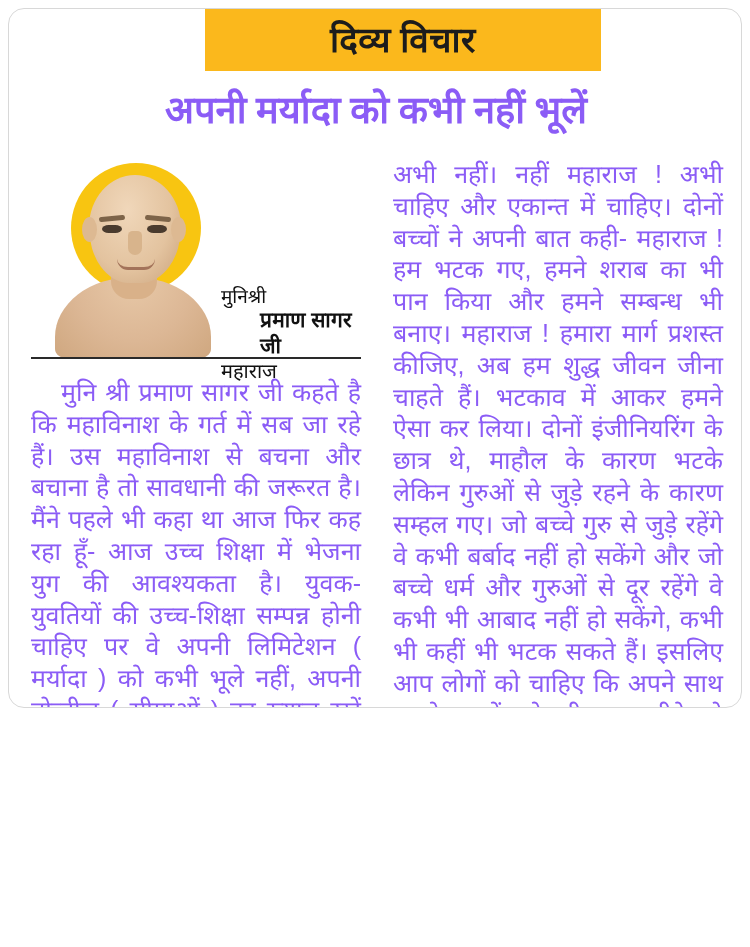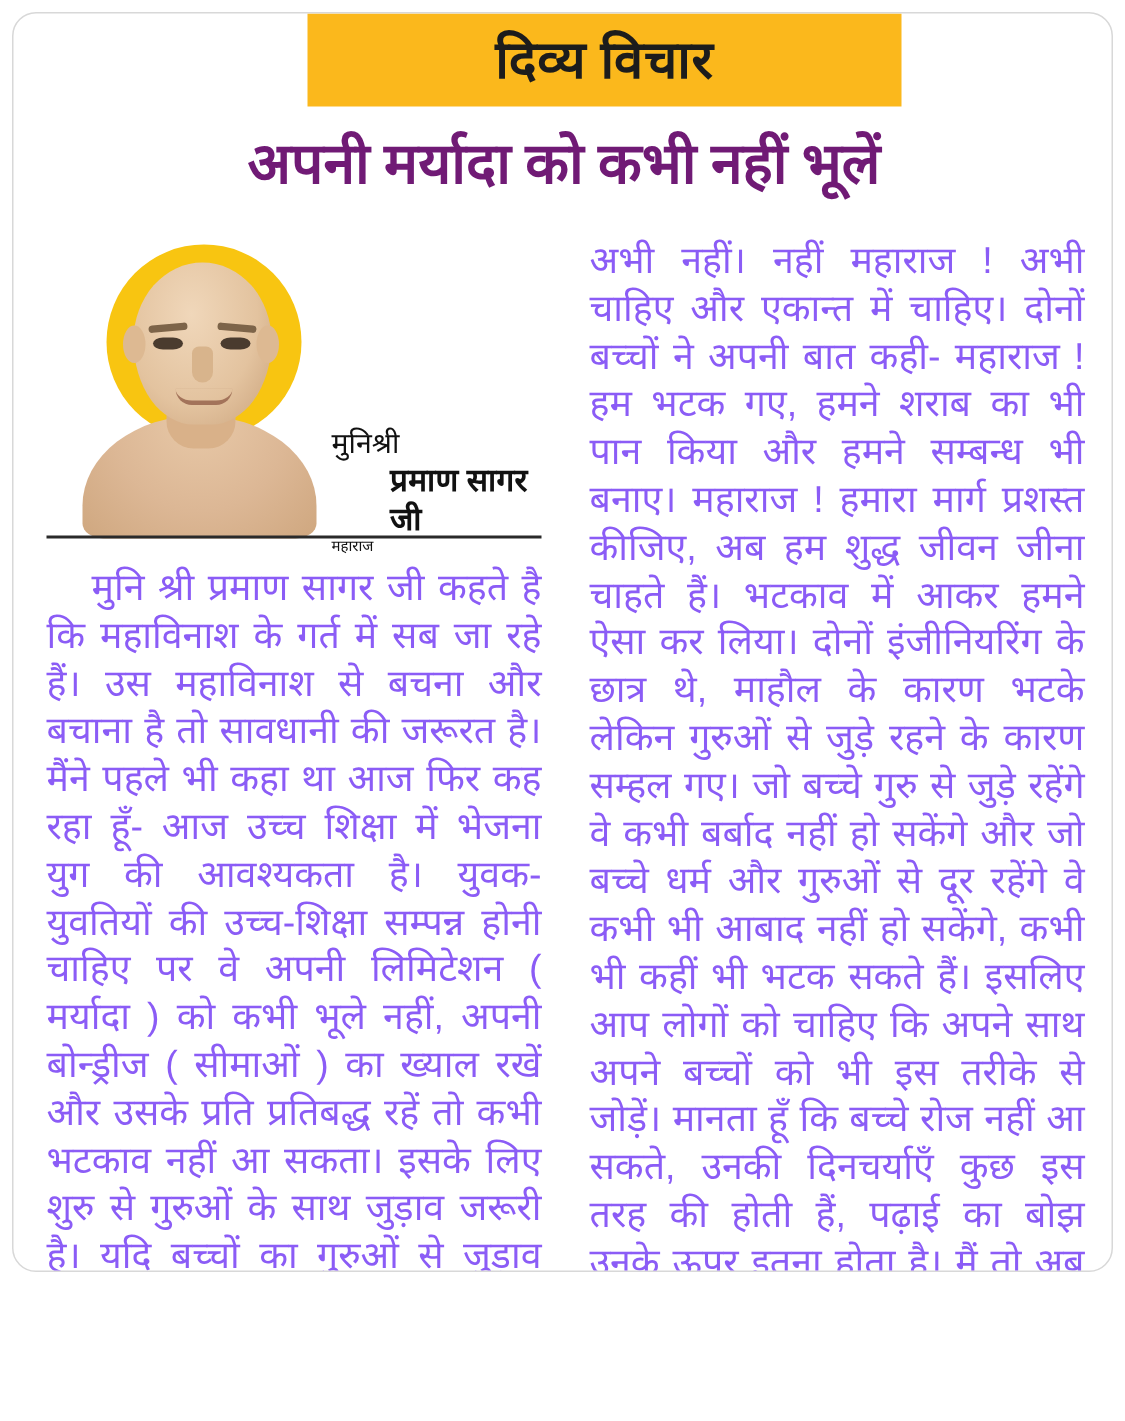--- a/index.html
+++ b/index.html
@@ -13,21 +13,21 @@
     height: 947px;
     font-family: "Liberation Serif", "DejaVu Serif", serif;
     overflow: hidden;
   }
 
   .clipping-card {
     position: absolute;
     left: 8px;
     top: 8px;
     width: 734px;
-    height: 840px;
+    height: 700px;
     box-sizing: border-box;
     background: #ffffff;
     border: 1px solid #d8d8d8;
     border-radius: 16px;
     overflow: hidden;
   }
 
   
   .masthead {
     position: absolute;
@@ -54,21 +54,21 @@
   .headline {
     position: absolute;
     left: 0;
     top: 76px;
     width: 734px;
     text-align: center;
     font-family: "Liberation Serif", "DejaVu Serif", serif;
     font-weight: 700;
     font-size: 38px;
     line-height: 50px;
-    color: #701a75;
+    color: #8b5cf6;
     white-space: nowrap;
   }
 
   
   .article {
     position: absolute;
     left: 22px;
     top: 150px;
     width: 692px;
     height: 762px;
@@ -207,21 +207,21 @@
     position: absolute;
     left: 190px;
     top: 126px;
     width: 142px;
     font-family: "Liberation Serif", "DejaVu Serif", serif;
     color: #111;
     line-height: 1.22;
   }
   .caption-pre   { font-size: 19px; font-weight: 400; }
   .caption-name  { font-size: 21px; font-weight: 700; letter-spacing: 0.2px; margin-left: 39px; }
-  .caption-post  { font-size: 10px; font-weight: 400; }
+  .caption-post  { font-size: 20px; font-weight: 400; }
 
   .divider {
     position: absolute;
     left: 0;
     top: 198px;
     width: 330px;
     height: 0;
     border-top: 2px solid #2a2a2a;
   }
 </style>

